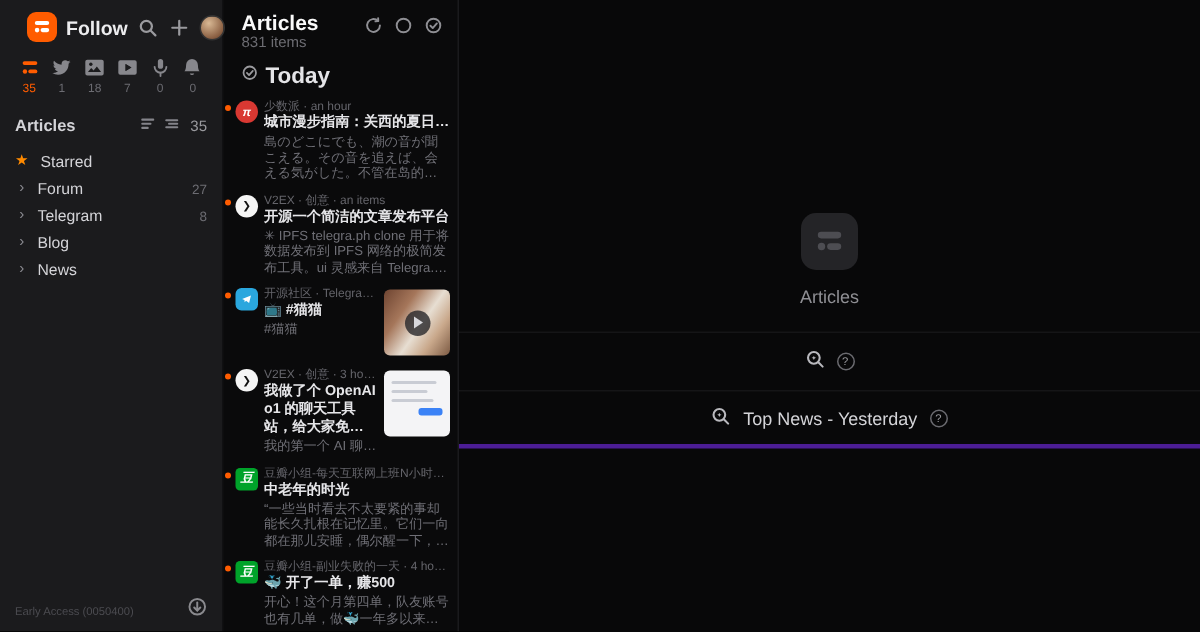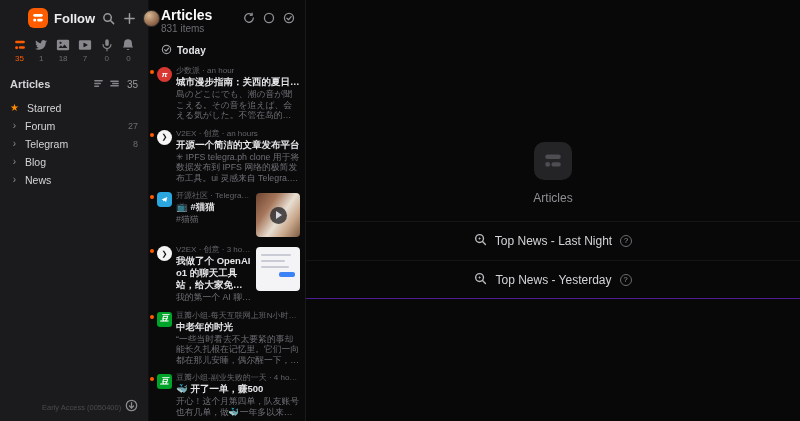--- a/index.html
+++ b/index.html
@@ -2,21 +2,21 @@
 <html><head>
 <meta charset="utf-8">
 <style>
   *{margin:0;padding:0;box-sizing:border-box;}
   html,body{width:800px;height:421px;overflow:hidden;background:#000;}
   body{font-family:"Liberation Sans","DejaVu Sans",sans-serif;color:#e4e4e7;}
   .app{display:flex;width:800px;height:421px;}
 
   
   .sidebar{width:148px;height:100%;background:#1b1b1d;display:flex;flex-direction:column;position:relative;flex:none;}
-  .sb-top{display:flex;align-items:center;gap:6px;padding:8px 10px 4px 28px;}
+  .sb-top{display:flex;align-items:center;gap:6px;padding:8px 10px 4px 18px;}
   .logo{width:20px;height:20px;border-radius:6px;background:#ff5c00;display:inline-flex;align-items:center;justify-content:center;flex:none;}
   .logo svg{width:16px;height:16px;}
   .app-name{font-size:13px;font-weight:bold;color:#ececee;flex:1;}
   .sb-top-ic{display:flex;align-items:center;gap:7px;}
   .ic-btn{width:14px;height:14px;display:inline-flex;align-items:center;justify-content:center;color:#9a9a9e;}
   .ic-btn svg{width:13px;height:13px;stroke:#9a9a9e;fill:none;stroke-width:1.6;stroke-linecap:round;}
   .avatar{width:17px;height:17px;border-radius:50%;background:radial-gradient(circle at 35% 30%,#d8b894,#8a5f42 70%,#4a332a);border:1px solid #333;}
   .views{display:flex;justify-content:space-between;padding:6px 10px 4px 10px;}
   .view{display:flex;flex-direction:column;align-items:center;gap:2px;width:19px;}
   .view svg{width:14px;height:14px;}
@@ -30,34 +30,34 @@
   .sec-count{font-size:10px;color:#9a9a9e;margin-left:2px;}
   .feeds{display:flex;flex-direction:column;padding:2px 6px;}
   .feed-row{display:flex;align-items:center;gap:6px;height:18px;padding:0 4px;border-radius:4px;font-size:10.5px;color:#d4d4d8;}
   .chev{color:#8a8a90;font-size:10px;width:9px;text-align:center;flex:none;line-height:10px;}
   .star{color:#ff8a00;font-size:10px;width:11px;flex:none;line-height:10px;}
   .feed-label{flex:1;white-space:nowrap;overflow:hidden;text-overflow:ellipsis;}
   .feed-count{font-size:9px;color:#6c6c72;}
   .feed-avatar{width:13px;height:13px;border-radius:3px;background:radial-gradient(circle at 40% 35%,#ecc7d8,#bc7f9b 75%);flex:none;}
   .alert-dot{width:8px;height:8px;border-radius:50%;background:#ff5c00;color:#fff;font-size:6px;line-height:8px;text-align:center;font-weight:bold;flex:none;}
   .sb-foot{position:absolute;left:0;right:0;bottom:0;display:flex;align-items:center;justify-content:space-between;padding:4px 10px 5px 10px;}
-  .ver{font-size:7.5px;color:#4b4b50;margin-left:32px;}
+  .ver{font-size:7.5px;color:#4b4b50;}
   .dl-ic svg{width:13px;height:13px;stroke:#8a8a8e;fill:none;stroke-width:1.4;stroke-linecap:round;}
 
   
   .list{width:158px;height:100%;background:#0a0a0b;border-left:1px solid #101012;border-right:1px solid #1a1a1d;display:flex;flex-direction:column;flex:none;overflow:hidden;}
   .list-head{padding:7px 10px 2px 12px;display:flex;align-items:flex-start;}
   .lh-text{flex:1;}
   .list-title{font-size:14px;font-weight:bold;color:#fafafa;line-height:16px;}
   .list-sub{font-size:10px;color:#6c6c72;line-height:11px;}
   .lh-ics{display:flex;gap:8px;padding-top:3px;}
   .lh-ics svg{width:12px;height:12px;stroke:#8f8f94;fill:none;stroke-width:1.5;stroke-linecap:round;stroke-linejoin:round;}
   .today-row{display:flex;align-items:center;gap:5px;padding:5px 12px 3px 12px;}
   .today-row svg{width:11px;height:11px;stroke:#9a9a9e;fill:none;stroke-width:1.5;stroke-linecap:round;stroke-linejoin:round;}
-  .today-label{font-size:10px;font-weight:bold;color:#e4e4e7;}
+  .today-label{font-size:15px;font-weight:bold;color:#e4e4e7;}
   .entries{flex:1;overflow:hidden;}
   .entry{display:flex;align-items:flex-start;padding:4px 5px 4px 4px;position:relative;}
   .udot{position:absolute;left:1px;top:8px;width:4px;height:4px;border-radius:50%;background:#ff5c00;}
   .ficon{width:15px;height:15px;border-radius:50%;flex:none;margin:1px 4px 0 4px;display:flex;align-items:center;justify-content:center;font-size:8px;overflow:hidden;}
   .ficon.sspai{background:#d93832;color:#fff;font-weight:bold;}
   .ficon.v2ex{background:#f5f5f5;color:#111;font-weight:bold;font-size:7px;}
   .ficon.oscomm{background:#2aa7de;border-radius:4px;}
   .ficon.oscomm svg{width:9px;height:9px;fill:#fff;}
   .ficon.douban{background:#00a32a;border-radius:3px;color:#fff;font-size:8.5px;font-weight:bold;}
   .ebody{flex:1;min-width:0;}
@@ -76,21 +76,21 @@
   .play::after{content:"";display:block;border-style:solid;border-width:4px 0 4px 6.5px;border-color:transparent transparent transparent #d8d8dc;margin-left:2px;}
 
   
   .panel{flex:1;height:100%;background:#080809;display:flex;flex-direction:column;align-items:center;}
   .panel-center{margin-top:142px;display:flex;flex-direction:column;align-items:center;}
   .panel-logo{width:38px;height:38px;border-radius:10px;background:#242427;display:flex;align-items:center;justify-content:center;}
   .panel-logo svg{width:26px;height:26px;}
   .panel-label{margin-top:11px;font-size:12px;color:#8f8f94;}
   .panel-rows{width:100%;margin-top:16px;}
   .prow{height:39px;display:flex;align-items:center;justify-content:center;gap:8px;border-top:1px solid #151517;font-size:12px;color:#d4d4d8;}
-  .prow:last-child{border-bottom:1px solid #4c1d95;}
+  .prow:last-child{border-bottom:3px solid #4c1d95;}
   .prow svg{width:13px;height:13px;stroke:#b9b9be;fill:none;stroke-width:1.5;stroke-linecap:round;stroke-linejoin:round;}
   .qmark{width:12px;height:12px;border-radius:50%;border:1px solid #6b6b70;color:#9a9a9e;font-size:7.5px;line-height:10px;text-align:center;flex:none;}
 </style>
 </head>
 <body>
 
 <div class="app">
 
   <aside class="sidebar">
     <div class="sb-top">
@@ -264,21 +264,21 @@
           <div class="edesc clamp l3">島のどこにでも、潮の音が聞こえる。その音を追えば、会える気がした。不管在岛的哪里，都能听见潮水的声音，感…</div>
         </div>
       </article>
 
       <article class="entry">
         <span class="udot"></span>
         <span class="ficon v2ex">
             <i>❯</i>
           </span>
         <div class="ebody">
-          <div class="emeta">V2EX · 创意 · an hours</div>
+          <div class="emeta">V2EX · 创意 · an items</div>
           <div class="etitle clamp l1">开源一个简洁的文章发布平台</div>
           <div class="edesc clamp l3">✳ IPFS telegra.ph clone 用于将数据发布到 IPFS 网络的极简发布工具。ui 灵感来自 Telegra.ph 在输入文章标题和作者姓…</div>
         </div>
       </article>
 
       <article class="entry">
         <span class="udot"></span>
         <span class="ficon oscomm">
           <svg viewBox="0 0 16 16">
               <path d="M2.5 7.8 13 3.5 10.8 12.5 7.2 9.8 5.5 11.5 5.3 8.9z"></path>
@@ -354,21 +354,20 @@
     </div>
     <div class="panel-rows">
       <div class="prow">
         <span>
           <svg viewBox="0 0 14 14">
               <circle cx="6" cy="6" r="4.2"></circle>
               <line x1="9.2" y1="9.2" x2="12.3" y2="12.3"></line>
               <path d="M6 4.4l.5 1.1 1.1.5-1.1.5L6 7.6l-.5-1.1-1.1-.5 1.1-.5z" fill="#b9b9be" stroke="none"></path>
             </svg>
         </span>
-        <span>Top News - Last Night</span>
         <span class="qmark">?</span>
       </div>
       <div class="prow">
         <span>
           <svg viewBox="0 0 14 14">
               <circle cx="6" cy="6" r="4.2"></circle>
               <line x1="9.2" y1="9.2" x2="12.3" y2="12.3"></line>
               <path d="M6 4.4l.5 1.1 1.1.5-1.1.5L6 7.6l-.5-1.1-1.1-.5 1.1-.5z" fill="#b9b9be" stroke="none"></path>
             </svg>
         </span>

